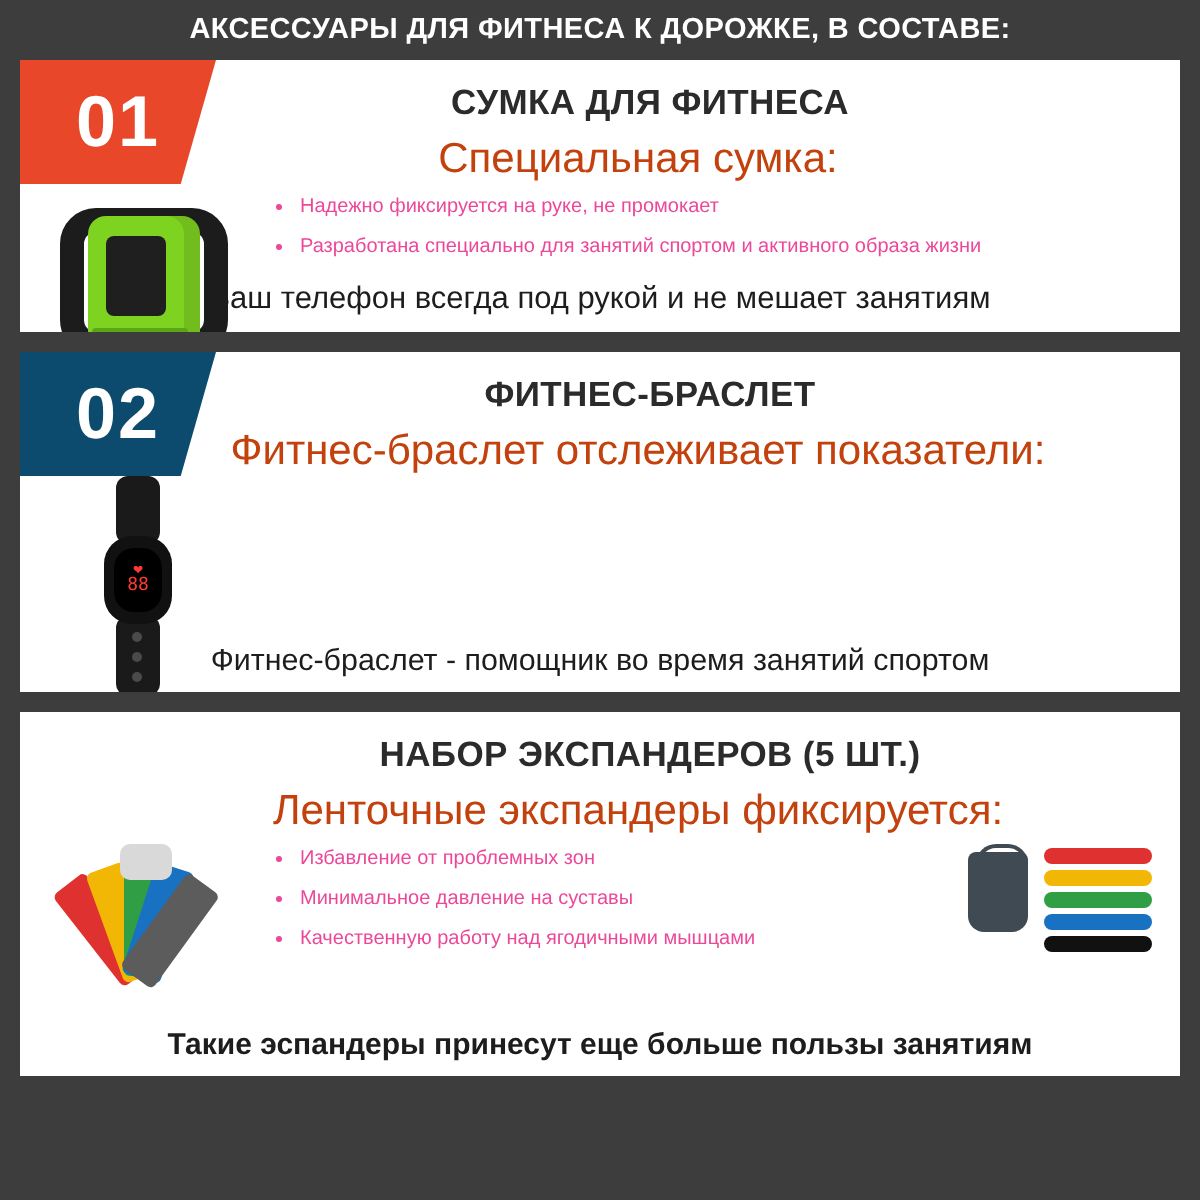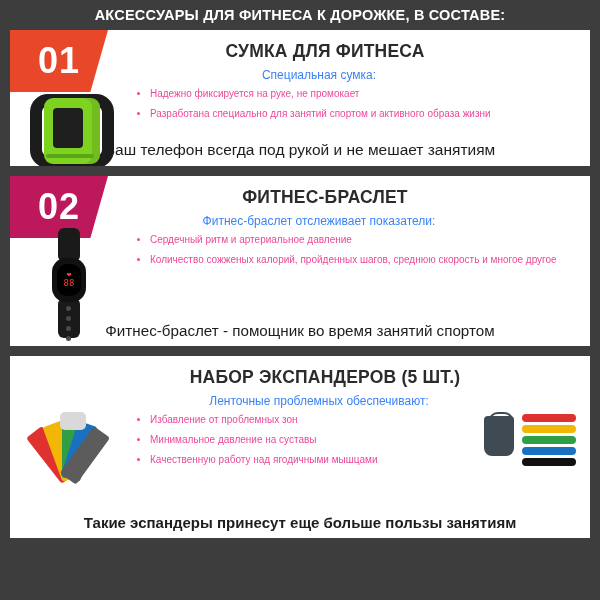--- a/index.html
+++ b/index.html
@@ -57,42 +57,42 @@
     display: flex;
     align-items: center;
     justify-content: center;
     color: #ffffff;
     font-size: 36px;
     font-weight: bold;
     letter-spacing: 1px;
     clip-path: polygon(0 0, 100% 0, 82% 100%, 0 100%);
   }
   .badge-1 { background: #e8472a; }
-  .badge-2 { background: #be185d; }
+  .badge-2 { background: #0c4a6e; }
   .badge-3 { background: #f0b323; }
 
   .card-title {
     height: 30px;
     margin-top: 6px;
     text-align: center;
     font-size: 17.5px;
     font-weight: bold;
     color: #2b2b2b;
     letter-spacing: 0.2px;
     display: flex;
     align-items: center;
     justify-content: center;
     padding-left: 60px;
     padding-right: 10px;
     box-sizing: border-box;
   }
   .card-subtitle {
     text-align: center;
-    font-size: 12px;
-    color: #3b82f6;
+    font-size: 21px;
+    color: #c2410c;
     padding-left: 60px;
     padding-right: 22px;
     box-sizing: border-box;
     margin-top: 2px;
   }
   .body-row {
     flex: 1;
     display: flex;
     align-items: flex-start;
     position: relative;
@@ -331,33 +331,27 @@
             </div>
           </div>
           <div class="holes">
             <i></i>
               <i></i>
               <i></i>
               <i></i>
           </div>
         </div>
       </div>
-      <div class="bullets">
-        <ul>
-          <li>Сердечный ритм и артериальное давление</li>
-          <li>Количество сожженых калорий, пройденных шагов, среднюю скорость и многое другое</li>
-        </ul>
-      </div>
     </div>
     <div class="footline">Фитнес-браслет -  помощник во время занятий спортом</div>
   </div>
 
   <div class="card card-3">
     <div class="card-title">НАБОР ЭКСПАНДЕРОВ (5 ШТ.)</div>
-    <div class="card-subtitle">Ленточные проблемных обеспечивают:</div>
+    <div class="card-subtitle">Ленточные экспандеры фиксируется:</div>
     <div class="body-row">
       <div class="art">
         <div class="expanders">
           <div class="str e1"></div>
           <div class="str e2"></div>
           <div class="str e3"></div>
           <div class="str e4"></div>
           <div class="str e5"></div>
           <div class="knot"></div>
         </div>

